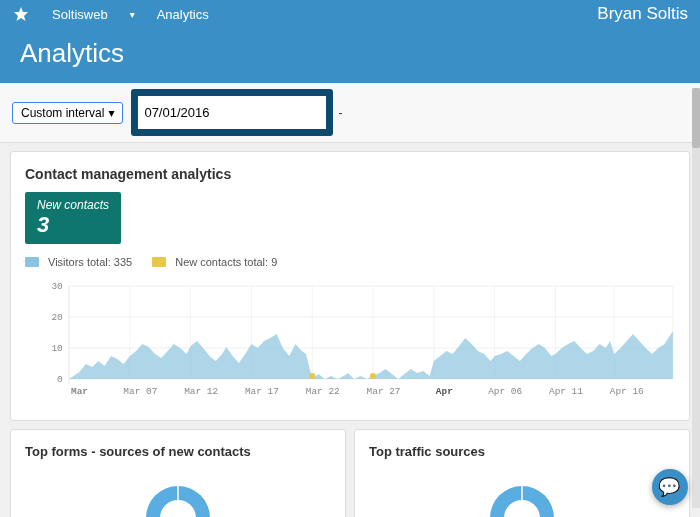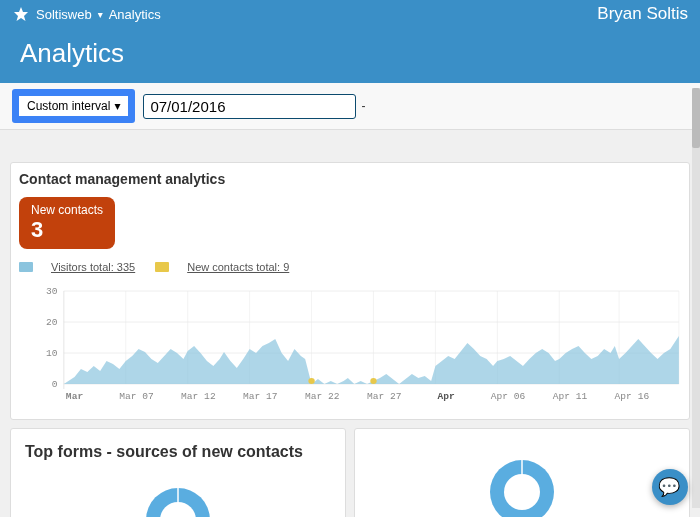--- a/index.html
+++ b/index.html
@@ -7,21 +7,21 @@
 
     
     .top-nav {
       background: #3a8fc7;
       height: 28px;
       display: flex;
       align-items: center;
       padding: 0 12px;
       justify-content: space-between;
     }
-    .top-nav-left { display: flex; align-items: center; gap: 6px; color: white; font-size: 13px; }
+    .top-nav-left { display: flex; align-items: center; gap: 22px; color: white; font-size: 13px; }
     .top-nav-logo { width: 18px; height: 18px; }
     .top-nav-brand { color: white; font-weight: 500; font-size: 13px; }
     .top-nav-dropdown { color: white; font-size: 10px; }
     .top-nav-page { color: white; font-size: 13px; }
     .top-nav-user { color: white; font-size: 17px; }
 
     
     .page-header {
       background: #3a8fc7;
       padding: 10px 20px 14px 20px;
@@ -40,36 +40,36 @@
     .filter-bar {
       background: #f8f8f8;
       border-bottom: 1px solid #ddd;
       padding: 6px 12px;
       display: flex;
       align-items: center;
       gap: 8px;
     }
     .interval-btn {
       background: white;
-      border: 7px solid #3b82f6;
+      border: 1px solid #3b82f6;
       border-radius: 3px;
       padding: 3px 8px;
       font-size: 12px;
       cursor: pointer;
       display: flex;
       align-items: center;
       gap: 4px;
     }
     .date-range { font-size: 12px; color: #333; display: flex; align-items: center; gap: 5px; }
     .date-input {
       background: white;
-      border: 1px solid #0c4a6e;
+      border: 7px solid #0c4a6e;
       border-radius: 3px;
-      padding: 3px 6px;
-      font-size: 15px;
+      padding: 9px 6px;
+      font-size: 13px;
     }
 
     
     .scrollbar {
       position: absolute;
       right: 0;
       top: 88px;
       width: 8px;
       height: 420px;
       background: #e0e0e0;
@@ -81,52 +81,52 @@
       height: 60px;
       background: #bbb;
       border-radius: 2px;
     }
 
     
     .card {
       background: white;
       border: 1px solid #ddd;
       border-radius: 3px;
-      padding: 8px;
+      padding: 14px;
       margin-bottom: 8px;
-      margin-top: 24px;
     }
     .card-title { font-size: 14px; font-weight: 600; color: #333; margin-bottom: 10px; }
 
     
     .kpi-box {
-      background: #c2410c;
+      background: #0f766e;
       color: white;
       padding: 6px 12px;
-      border-radius: 8px;
+      border-radius: 2px;
       display: inline-block;
       margin-bottom: 12px;
       min-width: 90px;
+      font-style: italic;
     }
     .kpi-label { font-size: 12px; font-weight: 400; }
     .kpi-value { font-size: 22px; font-weight: 600; line-height: 1.2; }
 
     
     .legend { display: flex; gap: 20px; margin-bottom: 8px; align-items: center; }
-    .legend-item { display: flex; align-items: center; gap: 18px; font-size: 11px; color: #555; text-decoration: underline; }
+    .legend-item { display: flex; align-items: center; gap: 9px; font-size: 11px; color: #555; }
     .legend-color { width: 14px; height: 10px; border-radius: 1px; }
 
     
     .chart-container { position: relative; height: 130px; font-family: Liberation Mono, monospace; }
     .chart-svg { width: 100%; height: 100%; }
 
     
     .bottom-row { display: flex; gap: 8px; }
     .bottom-card { flex: 1; background: white; border: 1px solid #ddd; border-radius: 3px; padding: 14px; }
-    .bottom-card-title { font-size: 16px; font-weight: 600; color: #333; margin-bottom: 10px; }
+    .bottom-card-title { font-size: 13px; font-weight: 600; color: #333; margin-bottom: 10px; }
 
     
     .donut-container { display: flex; justify-content: center; padding: 4px 0; }
 
     
     .chat-btn {
       position: fixed;
       bottom: 12px;
       right: 12px;
       width: 36px;
@@ -266,20 +266,21 @@
         <div class="donut-container">
           <svg width="100" height="80" viewBox="0 0 100 80">
             <circle cx="50" cy="45" r="32" fill="#5aade0"></circle>
             <circle cx="50" cy="45" r="18" fill="white"></circle>
             <line x1="50" y1="13" x2="50" y2="45" stroke="white" stroke-width="1.5"></line>
           </svg>
         </div>
       </div>
 
       <div class="bottom-card">
+        <div class="bottom-card-title">Top traffic sources</div>
         <div class="donut-container">
           <svg width="100" height="80" viewBox="0 0 100 80">
             <circle cx="50" cy="45" r="32" fill="#5aade0"></circle>
             <circle cx="50" cy="45" r="18" fill="white"></circle>
             <line x1="50" y1="13" x2="50" y2="45" stroke="white" stroke-width="1.5"></line>
           </svg>
         </div>
       </div>
     </div>
 

